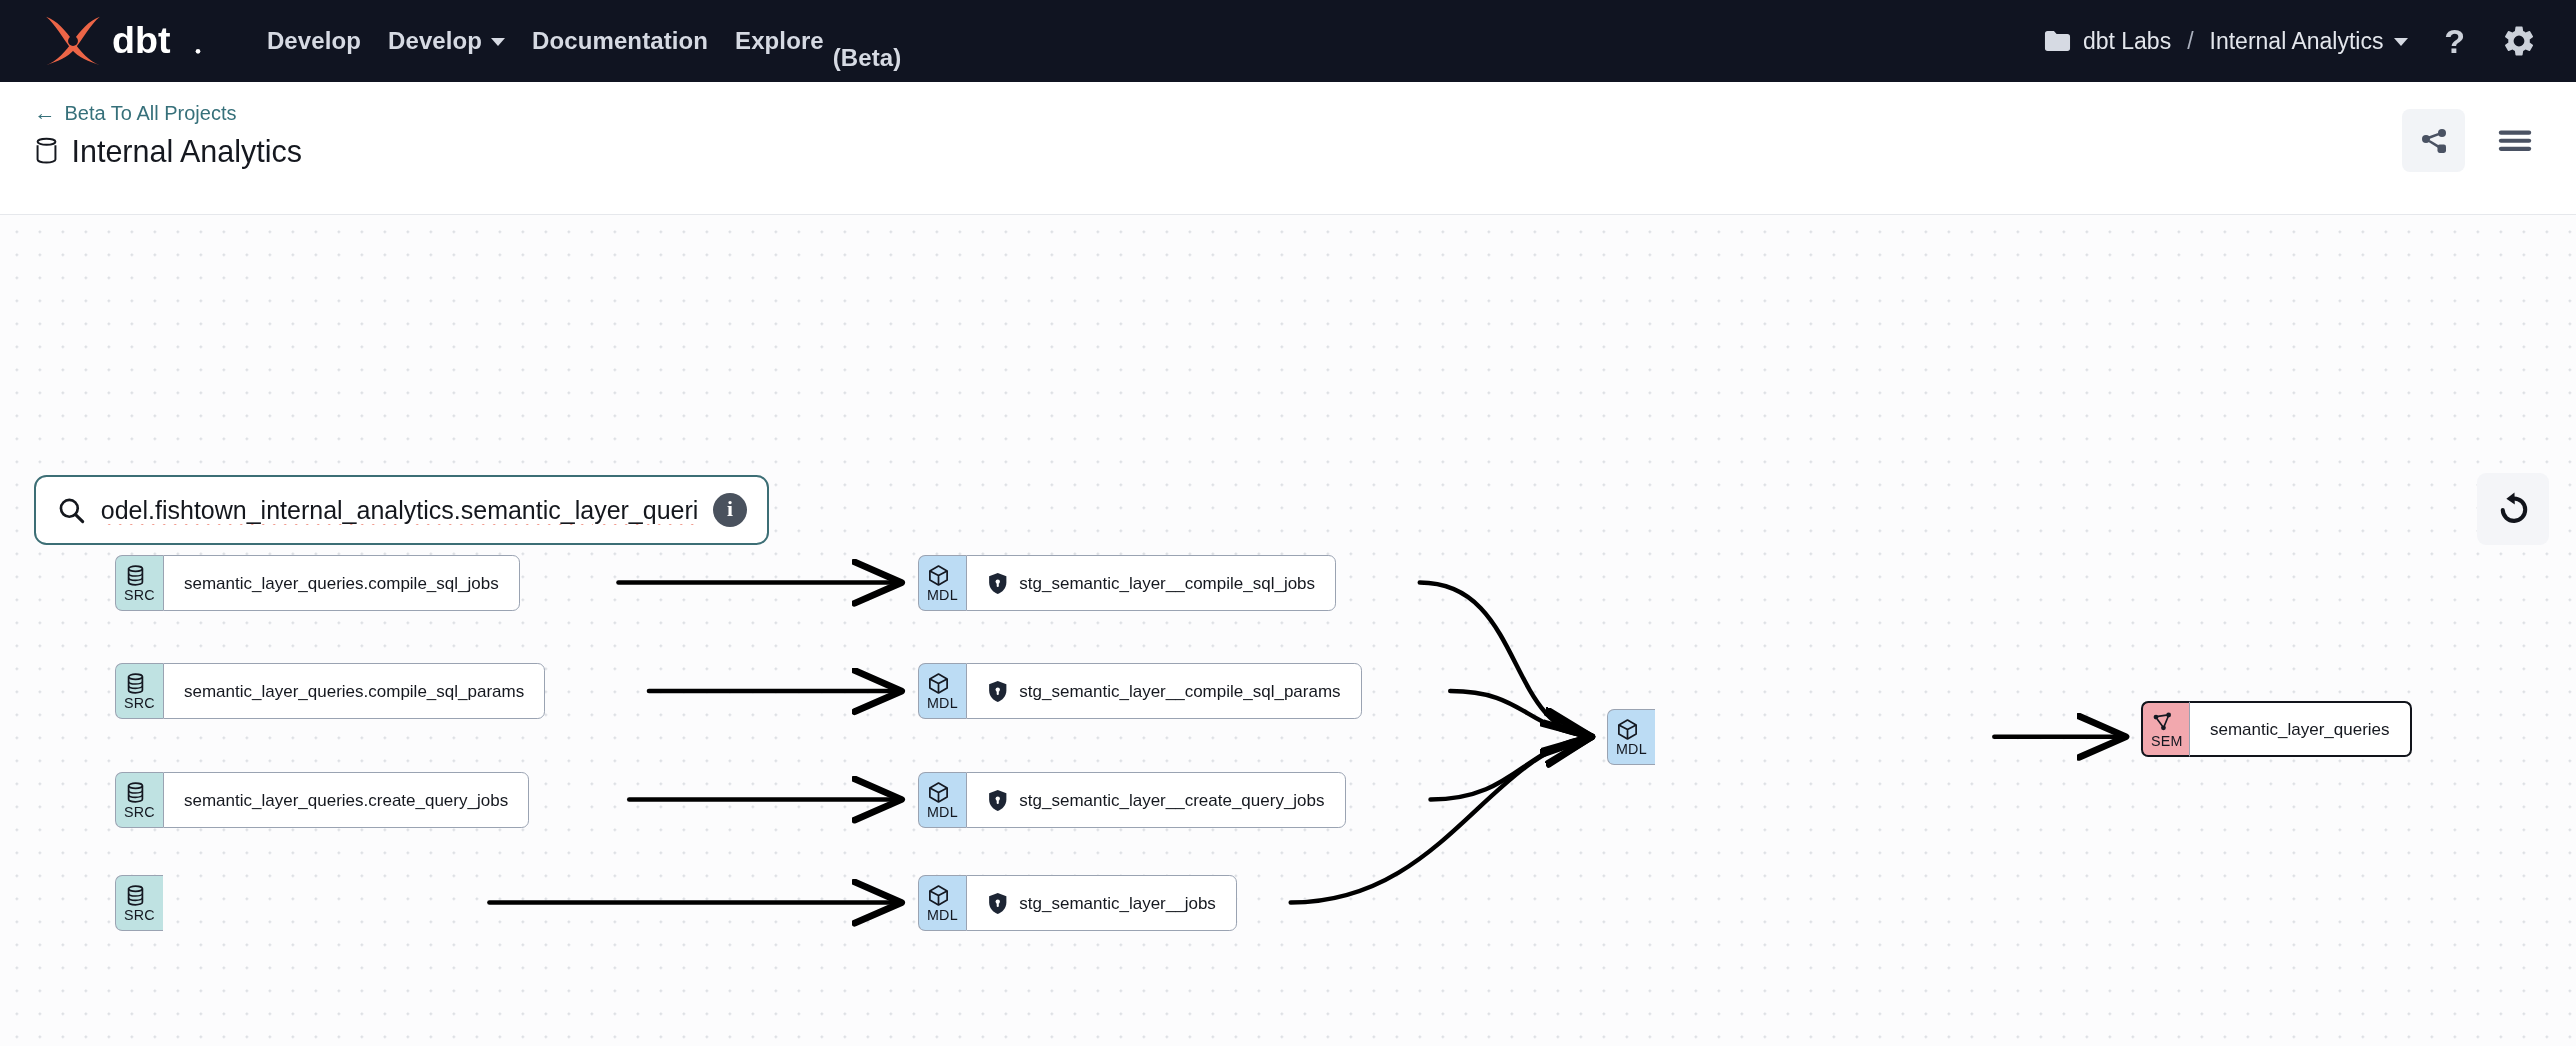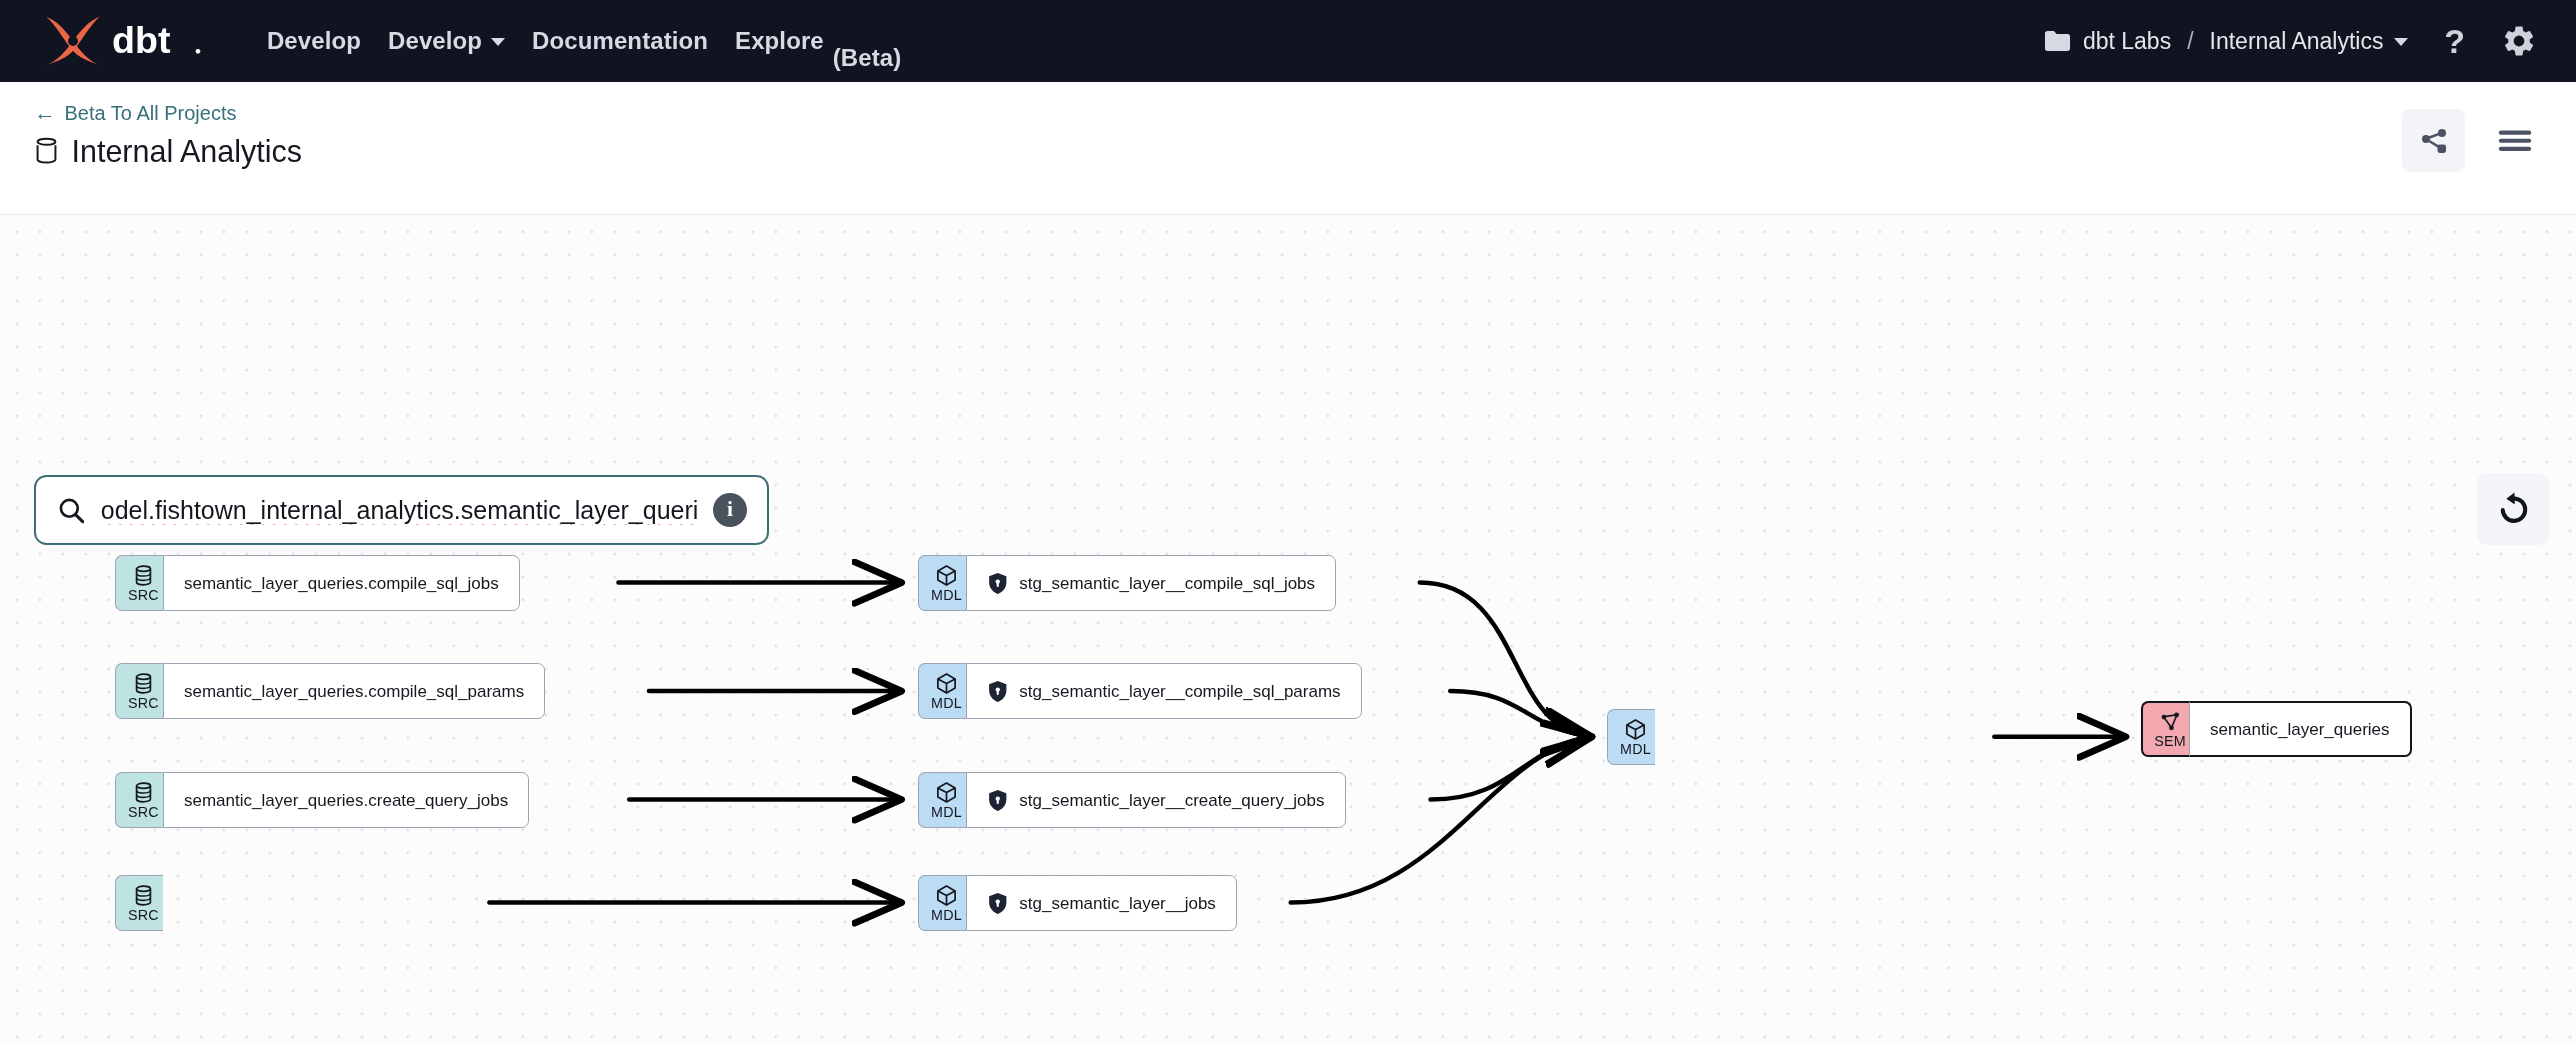--- a/index.html
+++ b/index.html
@@ -240,21 +240,21 @@
     z-index: 3;
     cursor: pointer;
   }
   .node-badge {
     width: 48px;
     border-radius: 7.2px 0 0 7.2px;
     border: 1.3px solid #9aa3b2;
     border-right: none;
     display: flex;
     flex-direction: column;
-    align-items: center;
+    align-items: flex-start;
     justify-content: center;
     gap: 0.9px;
     flex: 0 0 auto;
     padding-left: 8px;
   }
   .badge-src { background: #bfe2e2; }
   .badge-mdl { background: #bcdcf4; }
   .badge-sem { background: #f2a8ae; }
   .badge-label {
     font-size: 14.3px;

